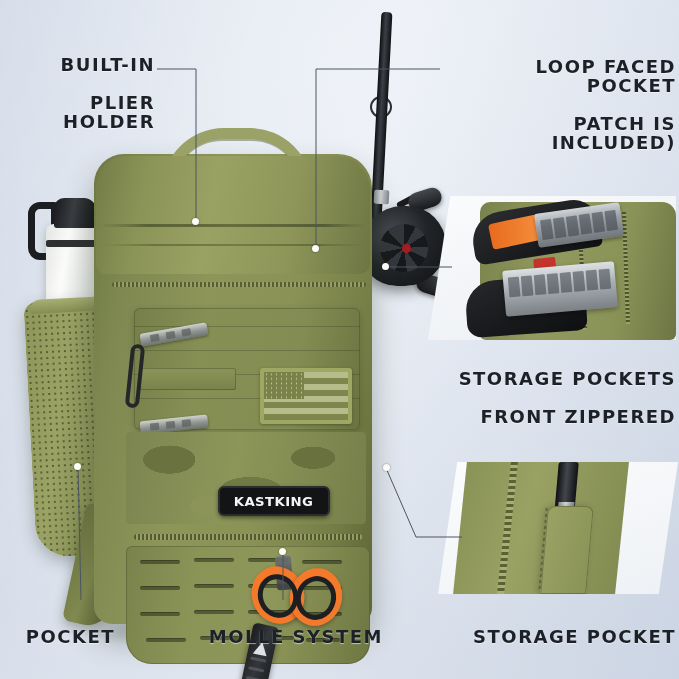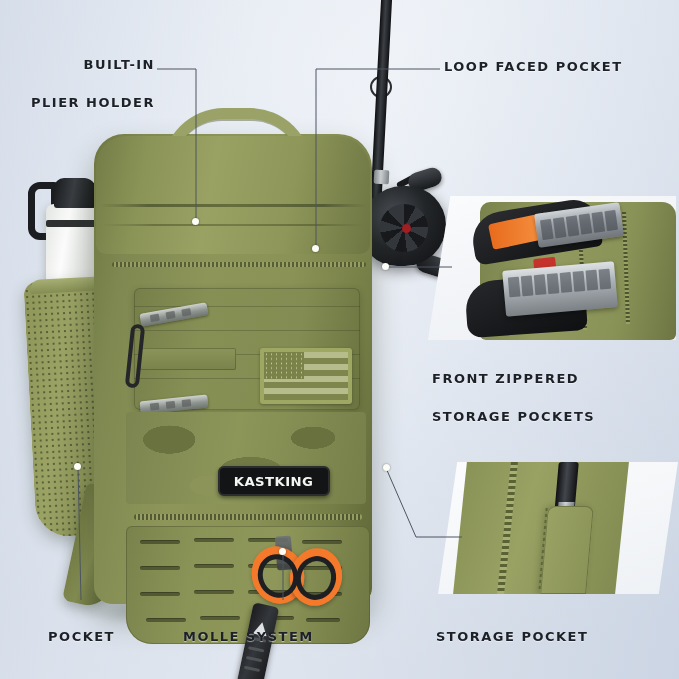--- a/index.html
+++ b/index.html
@@ -16,39 +16,39 @@
   #stage:before{
     content:"";position:absolute;inset:0;
     background:linear-gradient(105deg,#cdd6e4 0%,#e6ebf3 26%,#f1f4f9 48%,#e1e7f0 70%,#ccd5e4 100%);
     opacity:.55;
   }
 
   
   .callout{
     position:absolute;color:#1c2027;
     font-family:"DejaVu Sans",sans-serif;
-    font-size:13px;letter-spacing:1.5px;line-height:19px;
+    font-size:18px;letter-spacing:1.5px;line-height:19px;
     font-weight:600;font-variant:small-caps;
     text-transform:uppercase;white-space:pre-line;
     text-shadow:0 1px 1px rgba(255,255,255,.55);
   }
   .callout span{display:block;}
   .c-right{text-align:right;}
-  .c-center{text-align:left;}
+  .c-center{text-align:right;}
   
   .callout .ln{display:block;}
   .dot{
     position:absolute;width:7px;height:7px;border-radius:50%;
     background:#fdfdf8;box-shadow:0 0 2px rgba(0,0,0,.45);
   }
   svg.leader{position:absolute;overflow:visible;}
   svg.leader path,svg.leader line{stroke:#4c5561;stroke-width:1;fill:none;}
 
   
-  #bag{position:absolute;left:22px;top:112px;width:390px;height:510px;}
+  #bag{position:absolute;left:22px;top:132px;width:390px;height:510px;}
 
   .bp{position:absolute;}
 
   
   #body-main{
     left:72px;top:22px;width:278px;height:470px;
     background:
       linear-gradient(100deg,#6e7742 0%,#7e8850 14%,#8d9559 38%,#8a9256 62%,#757e46 84%,#5d6637 100%);
     border-radius:30px 34px 16px 18px;
     box-shadow:0 16px 30px rgba(40,48,30,.33);
@@ -525,25 +525,26 @@
   <div class="dot" style="left:74px;top:463px"></div>
   <div class="dot" style="left:279px;top:548px"></div>
 
   <div class="callout c-right" style="left:10px;top:36px;width:145px">
     <span class="ln">Built-in</span>
     <span class="ln">Plier Holder</span>
   </div>
 
   <div class="callout c-center" style="left:444px;top:38px;width:232px">
     <span class="ln">Loop Faced Pocket</span>
+    <span class="ln">patch is included)</span>
   </div>
 
   <div class="callout c-center" style="left:432px;top:350px;width:244px">
+    <span class="ln">Storage Pockets</span>
     <span class="ln">Front Zippered</span>
-    <span class="ln">Storage Pockets</span>
   </div>
 
   <div class="callout c-center" style="left:436px;top:608px;width:240px">
     <span class="ln">Storage Pocket</span>
   </div>
 
   <div class="callout c-right" style="left:0px;top:608px;width:115px">
     <span class="ln">Pocket</span>
   </div>
 

